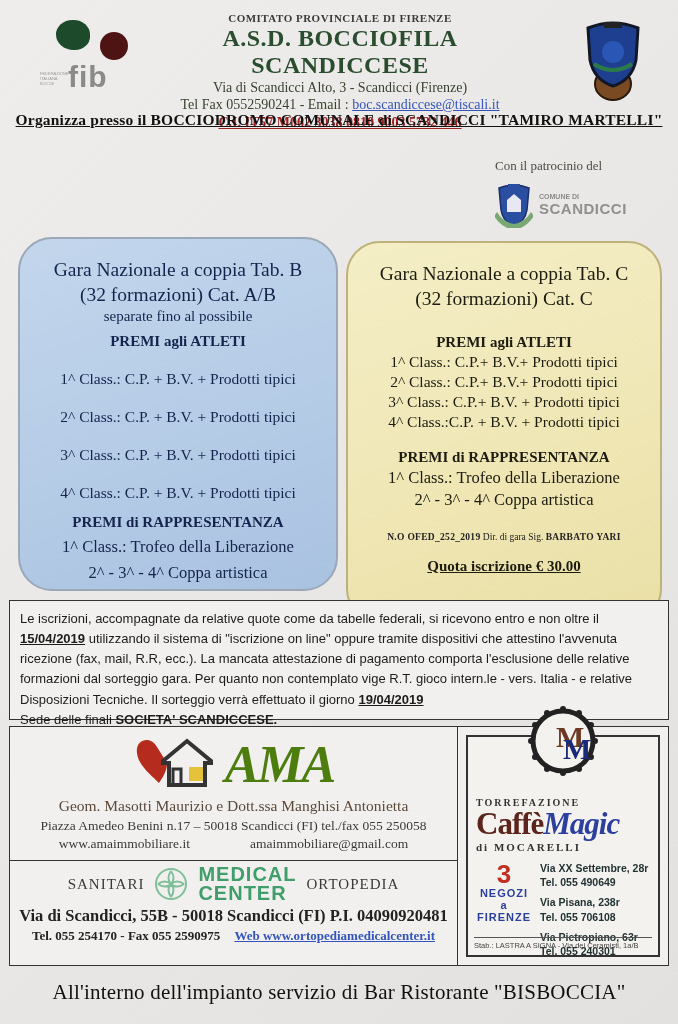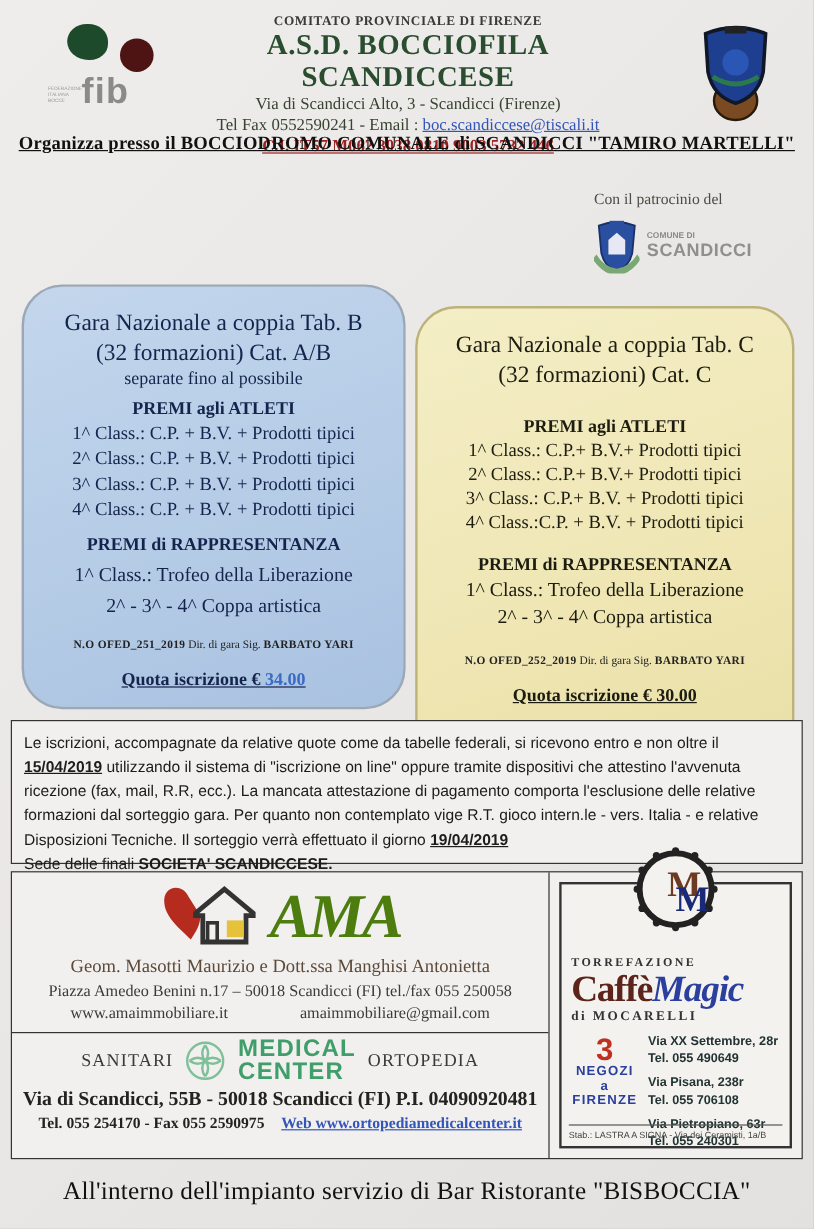--- a/index.html
+++ b/index.html
@@ -37,25 +37,25 @@
   .banner-line1 { font-size:19px; font-weight:bold; color:#174a2e; letter-spacing:0.5px; }
   .banner-line2 { font-size:26px; font-weight:bold; color:#155148; letter-spacing:0.5px; text-shadow:0.5px 0.5px 0 #0c332c; }
   .patrocinio { position:absolute; top:142px; left:495px; width:172px; text-align:left;margin-top:16px; }
   .patrocinio-label { font-size:13px; color:#4c4c44; }
   .patrocinio-row { display:flex; align-items:center; margin-top:8px; gap:6px; }
   .scandicci-txt .l1 { font-size:7px; color:#8a8a8a; font-family:"Liberation Sans",sans-serif; font-weight:bold; }
   .scandicci-txt .l2 { font-size:15px; color:#8f8f8f; font-family:"Liberation Sans",sans-serif; font-weight:bold; letter-spacing:0.5px; }
   
   .box { position:absolute; border-radius:34px; padding:18px 8px 12px 8px; text-align:center; }
   .box-b { top:237px; left:18px; width:320px; height:354px; background:linear-gradient(160deg,#c3d6ec 0%,#b4cbe6 60%,#a9c2e0 100%); border:2px solid #9aa8b8; color:#15244d; }
-  .box-c { top:255px; left:346px; width:316px; height:382px; background:linear-gradient(160deg,#f4eec6 0%,#efe6b4 60%,#e9dfa6 100%); border:2px solid #bdb279; color:#1c1c10; }
+  .box-c { top:241px; left:346px; width:316px; height:382px; background:linear-gradient(160deg,#f4eec6 0%,#efe6b4 60%,#e9dfa6 100%); border:2px solid #bdb279; color:#1c1c10; }
   .box-title { font-size:19.5px; line-height:1.3; }
   .box-title3 { font-size:15px; }
   .premi-hdr { font-size:15px; font-weight:bold; margin-top:8px; }
-  .premi-line { font-size:15.5px; margin-top:3px; }
+  .premi-line { font-size:15.5px; margin-top:20px; }
   .box-c .premi-line { margin-top:2px; }
   .rapp-hdr { font-size:15px; font-weight:bold; margin-top:12px; }
   .rapp-line { font-size:16.5px; margin-top:6px; }
   .no-line { font-size:9.5px; margin-top:18px; color:#222; }
   .no-line b { letter-spacing:0.3px; }
   .quota { font-size:15px; font-weight:bold; margin-top:16px; text-decoration:underline; }
   .quota .val-blue { color:#3a6bc4; }
   
   .regbox {
     position:absolute; top:600px; left:9px; width:660px; height:120px;

